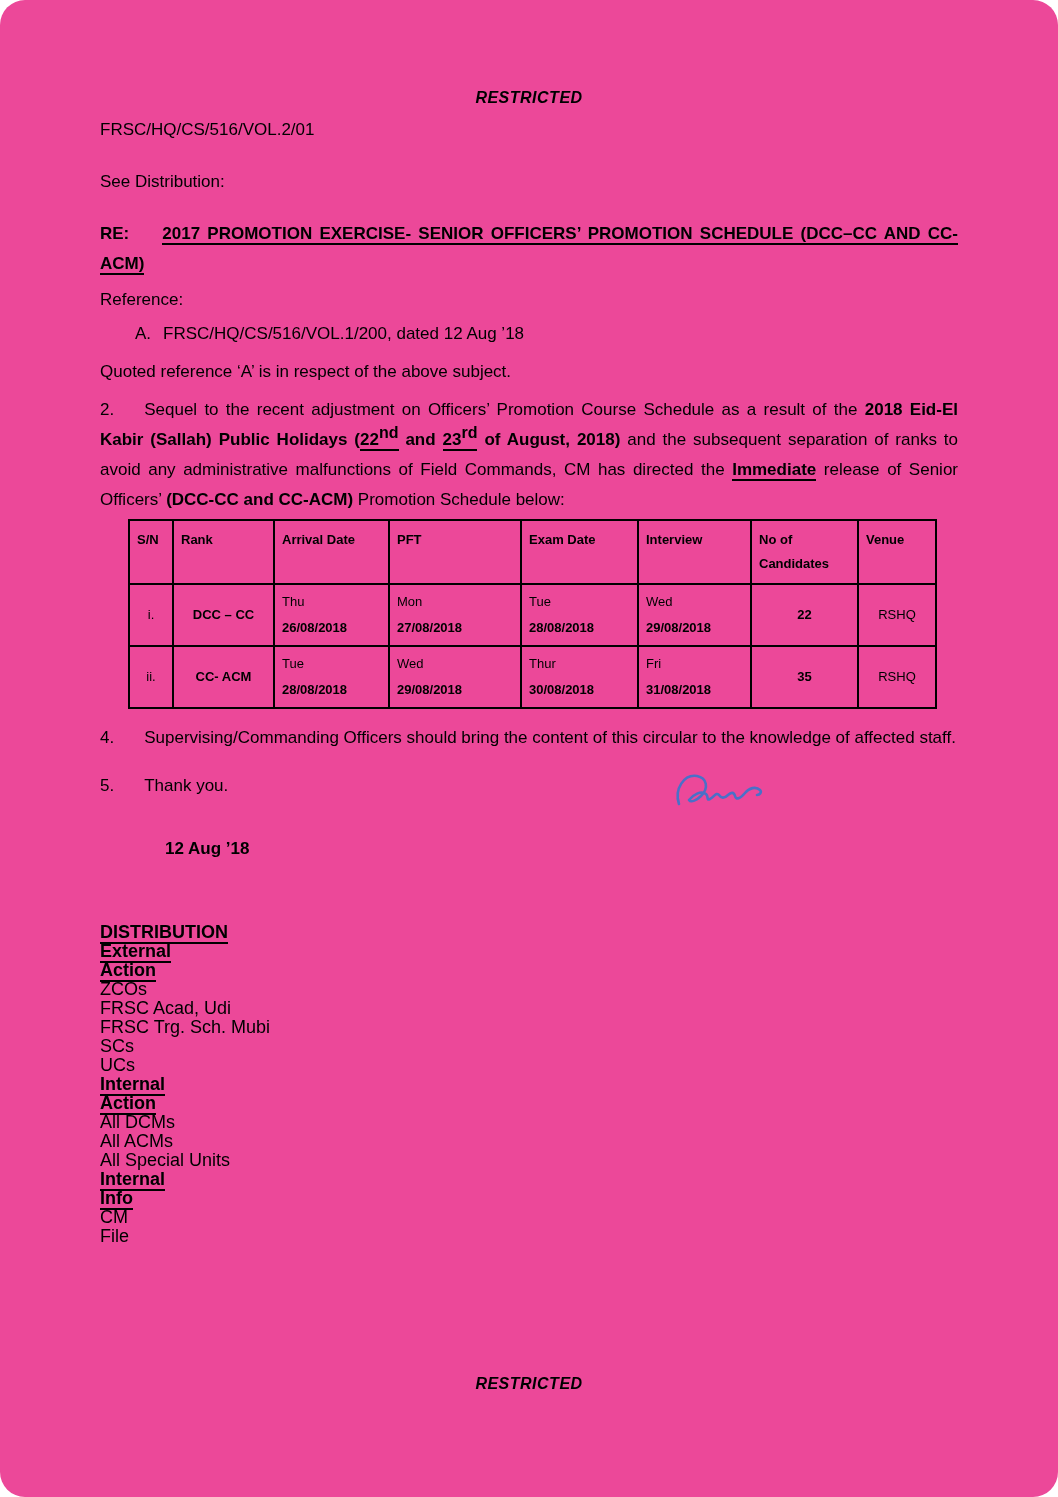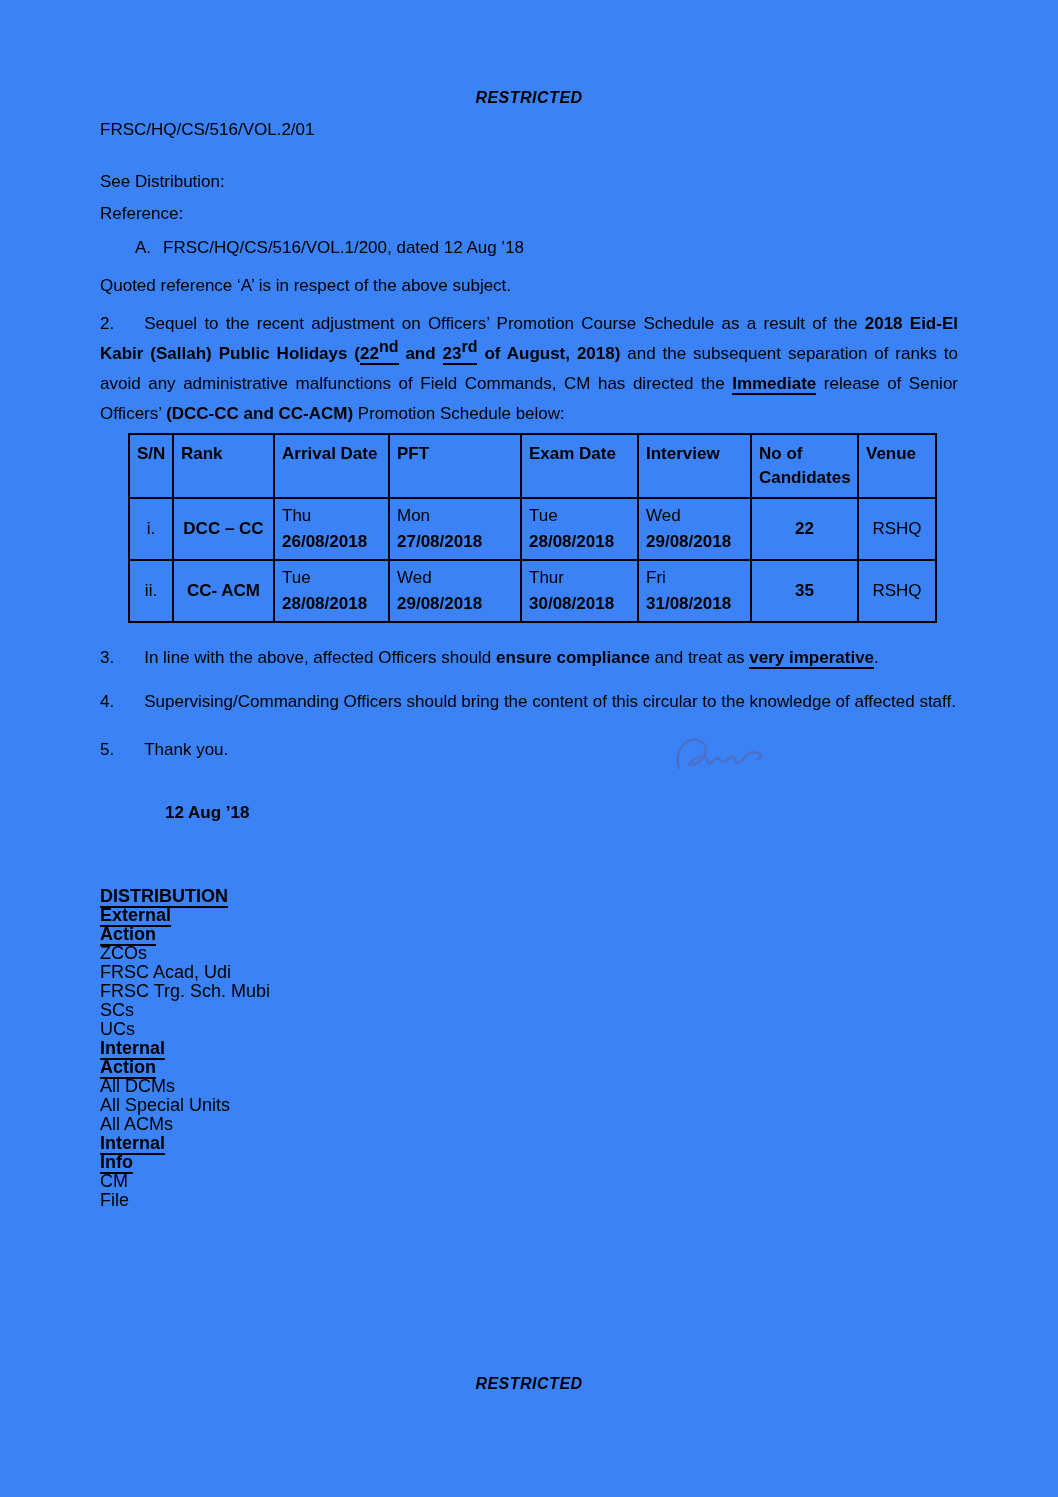--- a/index.html
+++ b/index.html
@@ -1,24 +1,25 @@
 <!DOCTYPE html>
 <html><head>
 <meta charset="utf-8">
 <style>
   * { margin:0; padding:0; box-sizing:border-box; }
   html,body { background:#ffffff; }
   .page {
     position:relative;
     width:1058px; height:1497px;
-    background:#3b82f6; color:#000;
+    background:#ec4899; color:#000;
     font-family:"Liberation Sans", sans-serif;
     font-size:17px;
     padding:90px 100px 0 100px;
     overflow:hidden;
+    border-radius:25px;
   }
   .restricted-top, .restricted-bottom {
     text-align:center; font-weight:700; font-style:italic;
     font-size:16px; line-height:16px; letter-spacing:0.5px;
   }
   .restricted-bottom { position:absolute; top:1376px; left:0; right:0; }
   .ref-number { margin-top:13px; line-height:22px; }
   .see-dist { margin-top:30px; font-weight:400; line-height:22px; }
 
   .subject { margin-top:26px; font-weight:700; line-height:30px; text-align:justify; }
@@ -35,21 +36,21 @@
   .para2 { margin-top:10px; }
   .para3 { margin-top:20px; }
   .para4 { margin-top:14px; }
   .para5 { margin-top:18px; text-align:left; }
   .b { font-weight:700; }
   .bu { font-weight:700; border-bottom:2px solid #000; box-decoration-break:clone; -webkit-box-decoration-break:clone; }
   .ord { font-size:16px; vertical-align:super; line-height:0; }
 
   table.sched {
     border-collapse:collapse; table-layout:fixed;
-    width:807px; margin:4px 0 0 28px; font-size:17px;
+    width:807px; margin:4px 0 0 28px; font-size:13px;
   }
   table.sched th, table.sched td { border:2px solid #000; }
   table.sched th {
     text-align:left; vertical-align:top; font-weight:700;
     padding:7px 7px; line-height:24px; height:56px;
   }
   table.sched td { padding:4px 7px; height:57px; line-height:26px; }
   td.c { text-align:center; vertical-align:middle; }
   td.rank { font-weight:700; text-align:center; vertical-align:middle; }
   td.num { font-weight:700; text-align:center; vertical-align:middle; }
@@ -73,20 +74,23 @@
 <body>
 
 <div class="page">
 
   <div class="restricted-top">RESTRICTED</div>
 
   <div class="ref-number">FRSC/HQ/CS/516/VOL.2/01</div>
 
   <div class="see-dist">See Distribution:</div>
 
+  <div class="subject">
+    <span class="re-prefix">RE:</span><span class="u2">2017 PROMOTION EXERCISE- SENIOR OFFICERS’ PROMOTION SCHEDULE (DCC–CC AND CC-ACM)</span>
+  </div>
 
   <div class="ref-label">Reference:</div>
 
   <div class="ref-item">
     <span class="letter">A.</span><span>FRSC/HQ/CS/516/VOL.1/200, dated 12 Aug ’18</span>
   </div>
 
   <div class="quote">Quoted reference ‘A’ is in respect of the above subject.</div>
 
   <div class="body-para para2">
@@ -157,23 +161,20 @@
         <td>
           <div class="cell-day">Fri</div>
           <div class="cell-date">31/08/2018</div>
         </td>
         <td class="num">35</td>
         <td class="c">RSHQ</td>
       </tr>
     </tbody>
   </table>
 
-  <div class="body-para para3">
-    <span class="pnum">3.</span><span>In line with the above, affected Officers should </span><span class="b">ensure compliance</span><span> and treat as </span><span class="bu">very imperative</span><span>.</span>
-  </div>
 
   <div class="body-para para4">
     <span class="pnum">4.</span><span>Supervising/Commanding Officers should bring the content of this circular to the knowledge of affected staff.</span>
   </div>
 
   <div class="body-para para5">
     <span class="pnum">5.</span><span>Thank you.</span>
   </div>
 
   <div class="sig-row">
@@ -188,22 +189,22 @@
     <div class="item hd"><span>External</span></div>
     <div class="item hd"><span>Action</span></div>
     <div class="item">ZCOs</div>
     <div class="item">FRSC Acad, Udi</div>
     <div class="item">FRSC Trg. Sch. Mubi</div>
     <div class="item">SCs</div>
     <div class="item">UCs</div>
     <div class="item hd"><span>Internal</span></div>
     <div class="item hd"><span>Action</span></div>
     <div class="item">All DCMs</div>
+    <div class="item">All ACMs</div>
     <div class="item">All Special Units</div>
-    <div class="item">All ACMs</div>
     <div class="item hd"><span>Internal</span></div>
     <div class="item hd"><span>Info</span></div>
     <div class="item">CM</div>
     <div class="item">File</div>
   </div>
 
   <div class="restricted-bottom">RESTRICTED</div>
 
 </div>
 

